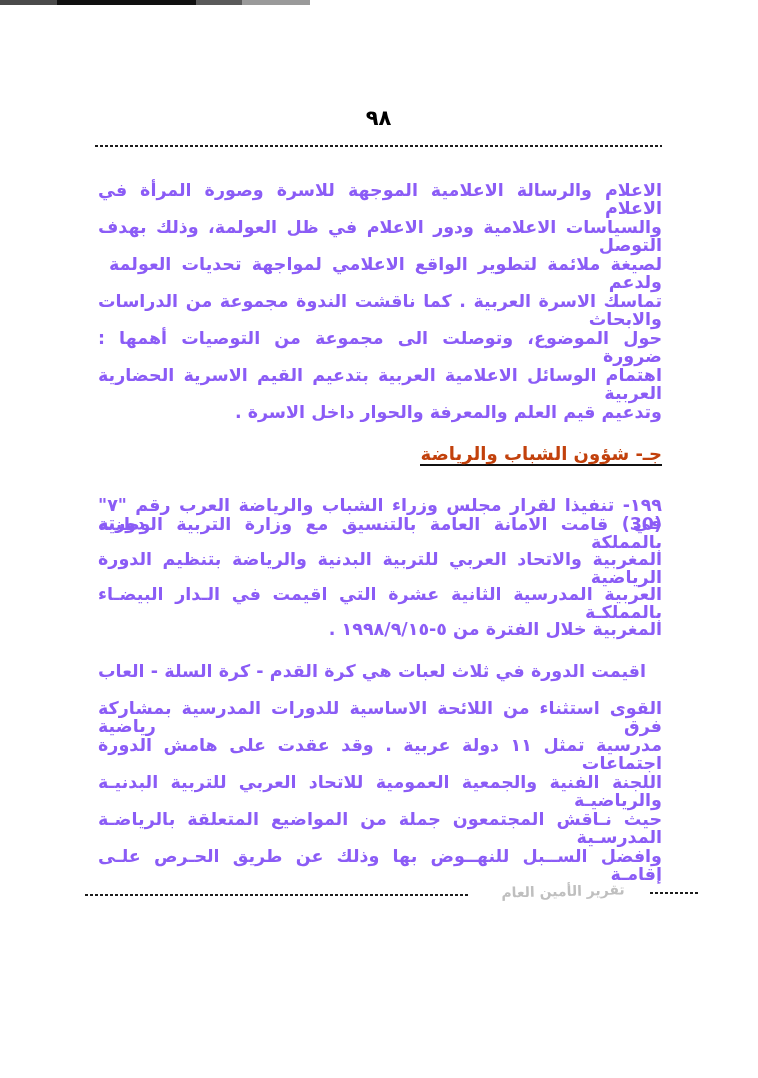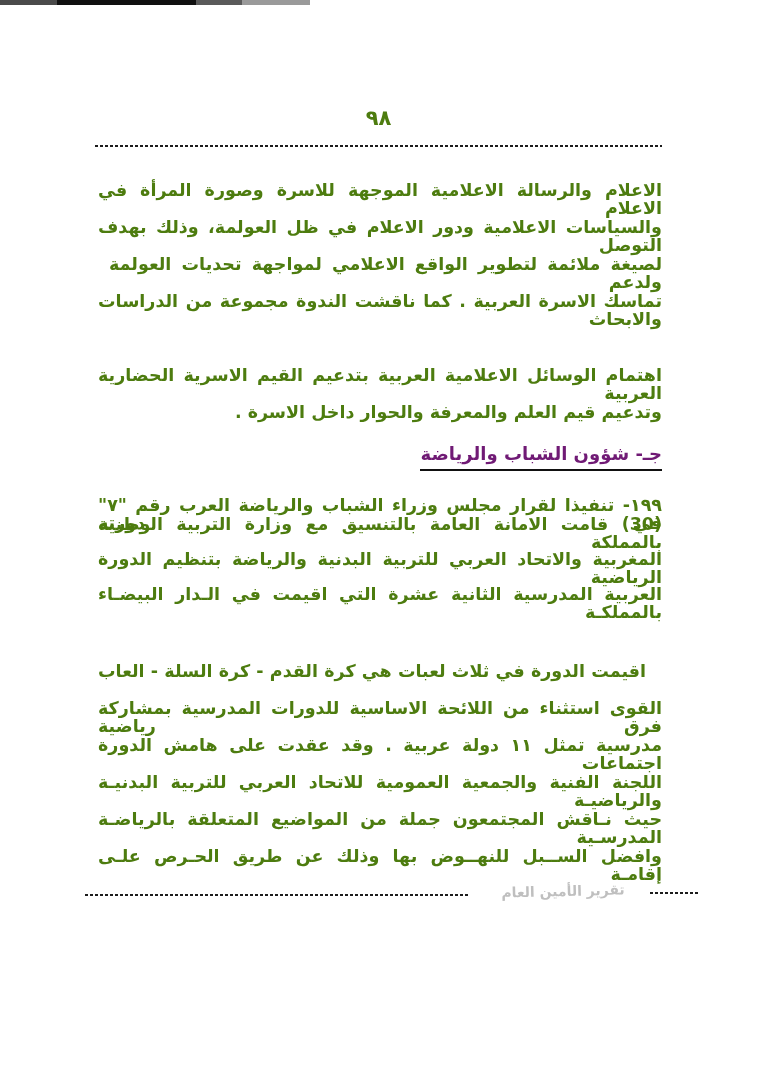--- a/index.html
+++ b/index.html
@@ -7,48 +7,48 @@
     width:758px;height:1078px;background:#ffffff;position:relative;overflow:hidden;
     font-family:"DejaVu Sans",sans-serif;
   }
   .page{position:absolute;inset:0;background:#fff;}
   .scan-artifact{
     position:absolute;top:0;left:0;width:310px;height:5px;
     background:linear-gradient(90deg,#4a4a4a 0 57px,#101010 57px 196px,#5a5a5a 196px 242px,#9a9a9a 242px 310px);
   }
   .page-number{
     position:absolute;top:106px;left:95px;width:567px;
-    text-align:center;font-size:21px;font-weight:bold;color:#4d7c0f;
+    text-align:center;font-size:21px;font-weight:bold;color:#000000;
   }
   .rule{
     position:absolute;height:2px;
     background:repeating-linear-gradient(90deg,#1c1c1c 0 3px,transparent 3px 5px);
   }
   .rule-top{top:145px;left:95px;width:567px;}
   .rule-footer-long{top:894px;left:85px;width:385px;}
   .rule-footer-short{top:892px;left:650px;width:48px;}
   .text-col{
     position:absolute;left:98px;width:564px;direction:rtl;color:#141414;
   }
   .ln{
     font-size:17.5px;font-weight:bold;line-height:1;white-space:nowrap;
-    text-align:justify;text-align-last:justify;color:#4d7c0f;
+    text-align:justify;text-align-last:justify;color:#8b5cf6;
     position:absolute;right:0;left:0;white-space:normal;
   }
   .ln.short{text-align-last:right;}
   .ln.indent{text-indent:16px;}
   
   .p1 .l0{top:0;}   .p1 .l1{top:37px;} .p1 .l2{top:74px;margin-left:11px;} .p1 .l3{top:111px;}
   .p1 .l4{top:148px;}.p1 .l5{top:185px;}.p1 .l6{top:222px;}
   .heading-wrap{
     position:absolute;top:443px;left:98px;width:564px;direction:rtl;text-align:right;
   }
   .heading-wrap span{
-    display:inline-block;font-size:18px;font-weight:bold;color:#701a75;
-    border-bottom:2px solid #111;padding-bottom:5px;
+    display:inline-block;font-size:18px;font-weight:bold;color:#c2410c;
+    border-bottom:2px solid #111;
   }
   .p2 .l0{top:16px;}   .p2 .l1{top:35px;} .p2 .l2{top:70px;} .p2 .l3{top:105px;} .p2 .l4{top:140px;}
   .p3 .l0{top:0;}   .p3 .l1{top:37px;} .p3 .l2{top:74px;} .p3 .l3{top:111px;}
   .p3 .l4{top:148px;}.p3 .l5{top:185px;}
   .footer-stamp{
     position:absolute;top:883px;left:478px;width:170px;direction:rtl;text-align:center;
     font-size:14px;font-weight:bold;color:#b4b4b4;opacity:.85;
     transform:rotate(-1.5deg);letter-spacing:1px;
   }
 </style>
@@ -61,33 +61,35 @@
 
   <div class="page-number">٩٨</div>
 
   <div class="rule rule-top"></div>
 
   <div class="text-col p1" style="top:182px;height:260px;">
     <div class="ln l0">الاعلام والرسالة الاعلامية الموجهة للاسرة وصورة المرأة في الاعلام</div>
     <div class="ln l1">والسياسات الاعلامية ودور الاعلام في ظل العولمة، وذلك بهدف التوصل</div>
     <div class="ln l2">لصيغة ملائمة لتطوير الواقع الاعلامي لمواجهة تحديات العولمة ولدعم</div>
     <div class="ln l3">تماسك الاسرة العربية . كما ناقشت الندوة مجموعة من الدراسات والابحاث</div>
+    <div class="ln l4">حول الموضوع، وتوصلت الى مجموعة من التوصيات أهمها : ضرورة</div>
     <div class="ln l5">اهتمام الوسائل الاعلامية العربية بتدعيم القيم الاسرية الحضارية العربية</div>
     <div class="ln l6 short">وتدعيم قيم العلم والمعرفة والحوار داخل الاسرة .</div>
   </div>
 
   <div class="heading-wrap">
     <span>جـ- شؤون الشباب والرياضة</span>
   </div>
 
   <div class="text-col p2" style="top:481px;height:180px;">
     <div class="ln l0">١٩٩- تنفيذا لقرار مجلس وزراء الشباب والرياضة العرب رقم "٧" في دورته</div>
     <div class="ln l1">(30) قامت الامانة العامة بالتنسيق مع وزارة التربية الوطنية بالمملكة</div>
     <div class="ln l2">المغربية والاتحاد العربي للتربية البدنية والرياضة بتنظيم الدورة الرياضية</div>
     <div class="ln l3">العربية المدرسية الثانية عشرة التي اقيمت في الـدار البيضـاء بالمملكـة</div>
+    <div class="ln l4 short">المغربية خلال الفترة من ٥-١٩٩٨/٩/١٥ .</div>
   </div>
 
   <div class="text-col p3" style="top:663px;height:225px;">
     <div class="ln l0 indent">اقيمت الدورة في ثلاث لعبات هي كرة القدم - كرة السلة - العاب</div>
     <div class="ln l1">القوى استثناء من اللائحة الاساسية للدورات المدرسية بمشاركة فرق رياضية</div>
     <div class="ln l2">مدرسية تمثل ١١ دولة عربية . وقد عقدت على هامش الدورة اجتماعات</div>
     <div class="ln l3">اللجنة الفنية والجمعية العمومية للاتحاد العربي للتربية البدنيـة والرياضيـة</div>
     <div class="ln l4">حيث نـاقش المجتمعون جملة من المواضيع المتعلقة بالرياضـة المدرسـية</div>
     <div class="ln l5">وافضل الســبل للنهــوض بها وذلك عن طريق الحـرص علـى إقامـة</div>
   </div>

